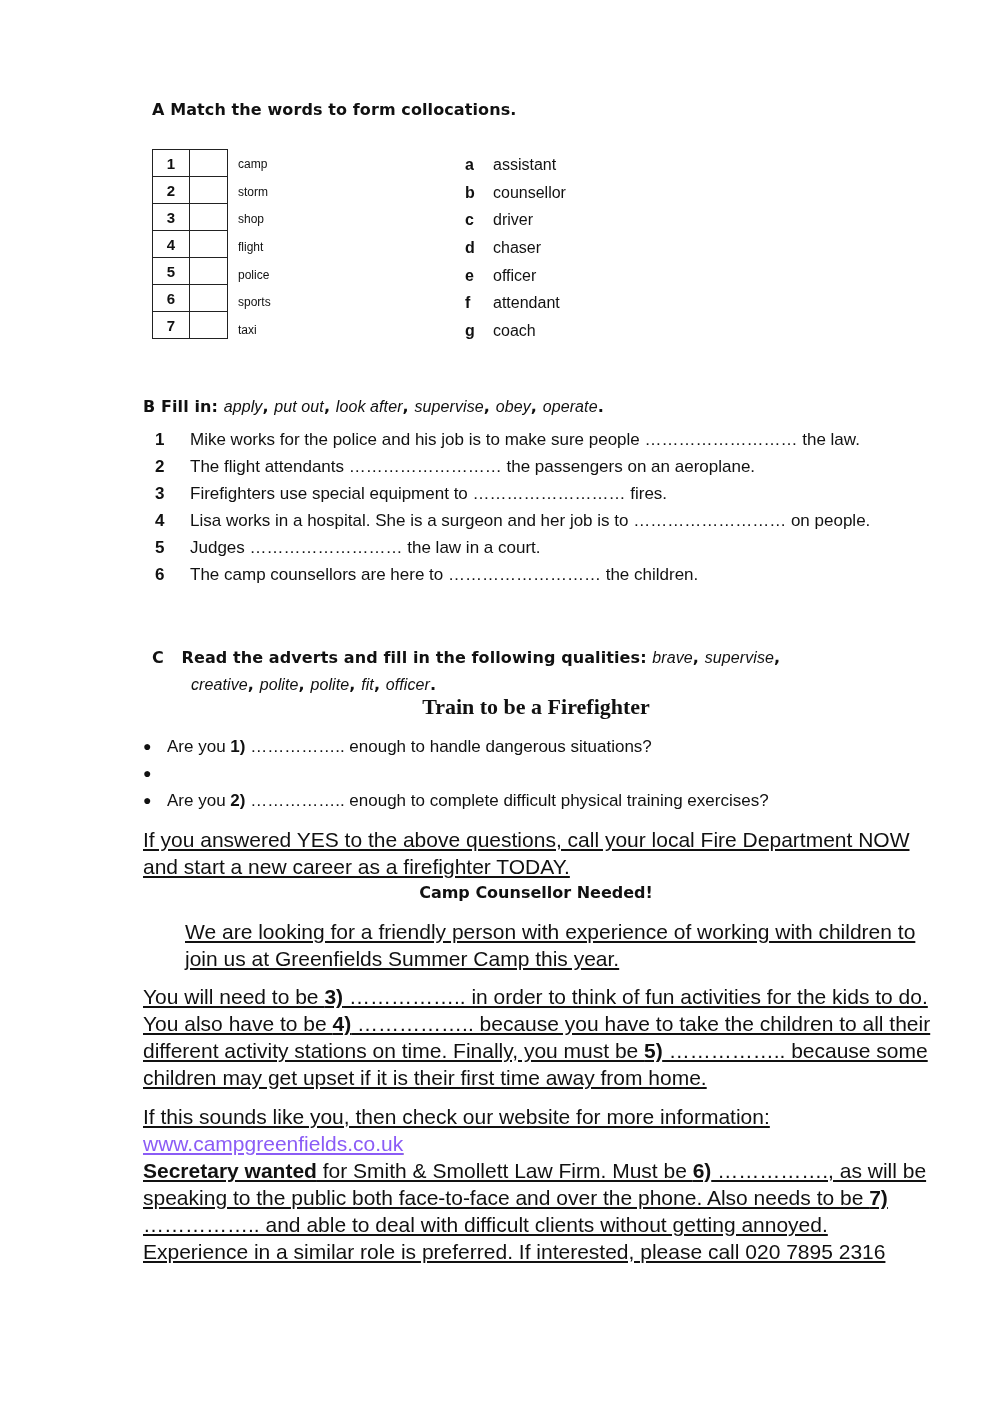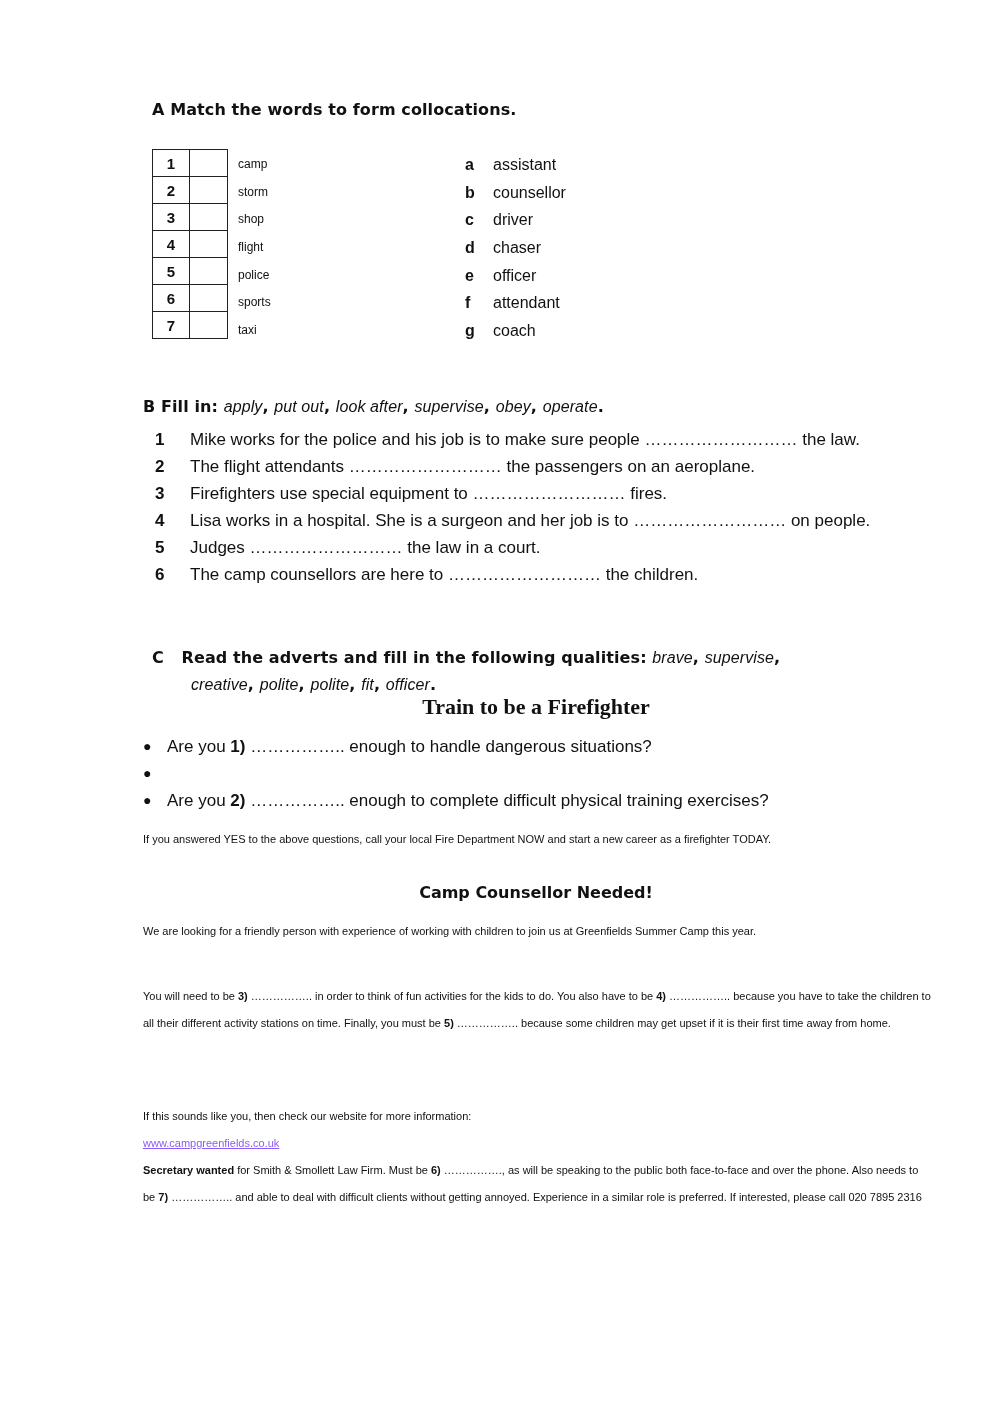--- a/index.html
+++ b/index.html
@@ -24,21 +24,21 @@
     .blist { position: absolute; left: 155px; top: 426px; width: 790px; font-size: 17px; line-height: 27px; }
     .blist .item { display: flex; }
     .blist .n { width: 35px; font-weight: bold; flex: none; }
 
     
     .ad-title { position: absolute; left: 0; width: 1072px; text-align: center;
                 font-family: "Liberation Serif", serif; font-weight: bold; font-size: 22px; }
     .bullets { position: absolute; left: 143px; top: 733px; font-size: 17px; line-height: 27px; }
     .bullets .bi { display: flex; }
     .bullets .dot { width: 24px; flex: none; font-size: 14px; }
-    .para { position: absolute; left: 143px; width: 790px; font-size: 11px; line-height: 27px; }
+    .para { position: absolute; left: 143px; width: 790px; font-size: 21px; line-height: 27px; text-decoration: underline; }
     .sub-title { position: absolute; left: 0; width: 1072px; text-align: center;
                  font-family: "DejaVu Sans", sans-serif; font-weight: bold; font-size: 16px; }
     a.link { color: #8b5cf6; text-decoration: underline; }
   </style>
 </head>
 <body>
 
 <div class="abs heading" style="left:152px; top:100px;">
   <span>A</span>
   <span style="">Match the words to form collocations.</span>
@@ -159,21 +159,21 @@
   <div class="bi">
     <span class="dot">●</span>
     <span><span>Are you </span><span class="b">2)</span><span> …………….. enough to complete difficult physical training exercises?</span></span>
   </div>
 </div>
 
 <div class="para" style="top:826px; width:780px;">If you answered YES to the above questions, call your local Fire Department NOW and start a new career as a firefighter TODAY.</div>
 
 <div class="sub-title" style="top:883px;">Camp Counsellor Needed!</div>
 
-<div class="para" style="top:918px; width:740px;">We are looking for a friendly person with experience of working with children to join us at Greenfields Summer Camp this year.</div>
+<div class="para" style="top:918px; width:740px;margin-left:42px;">We are looking for a friendly person with experience of working with children to join us at Greenfields Summer Camp this year.</div>
 
 <div class="para" style="top:983px;">
   <span>You will need to be </span><span class="b">3)</span><span> …………….. in order to think of fun activities for the kids to do. You also have to be </span><span class="b">4)</span><span> …………….. because you have to take the children to all their different activity stations on time. Finally, you must be </span><span class="b">5)</span><span> …………….. because some children may get upset if it is their first time away from home.</span>
 </div>
 
 <div class="para" style="top:1103px;">
   <div>If this sounds like you, then check our website for more information:</div>
   <a class="link">www.campgreenfields.co.uk</a>
 </div>
 

